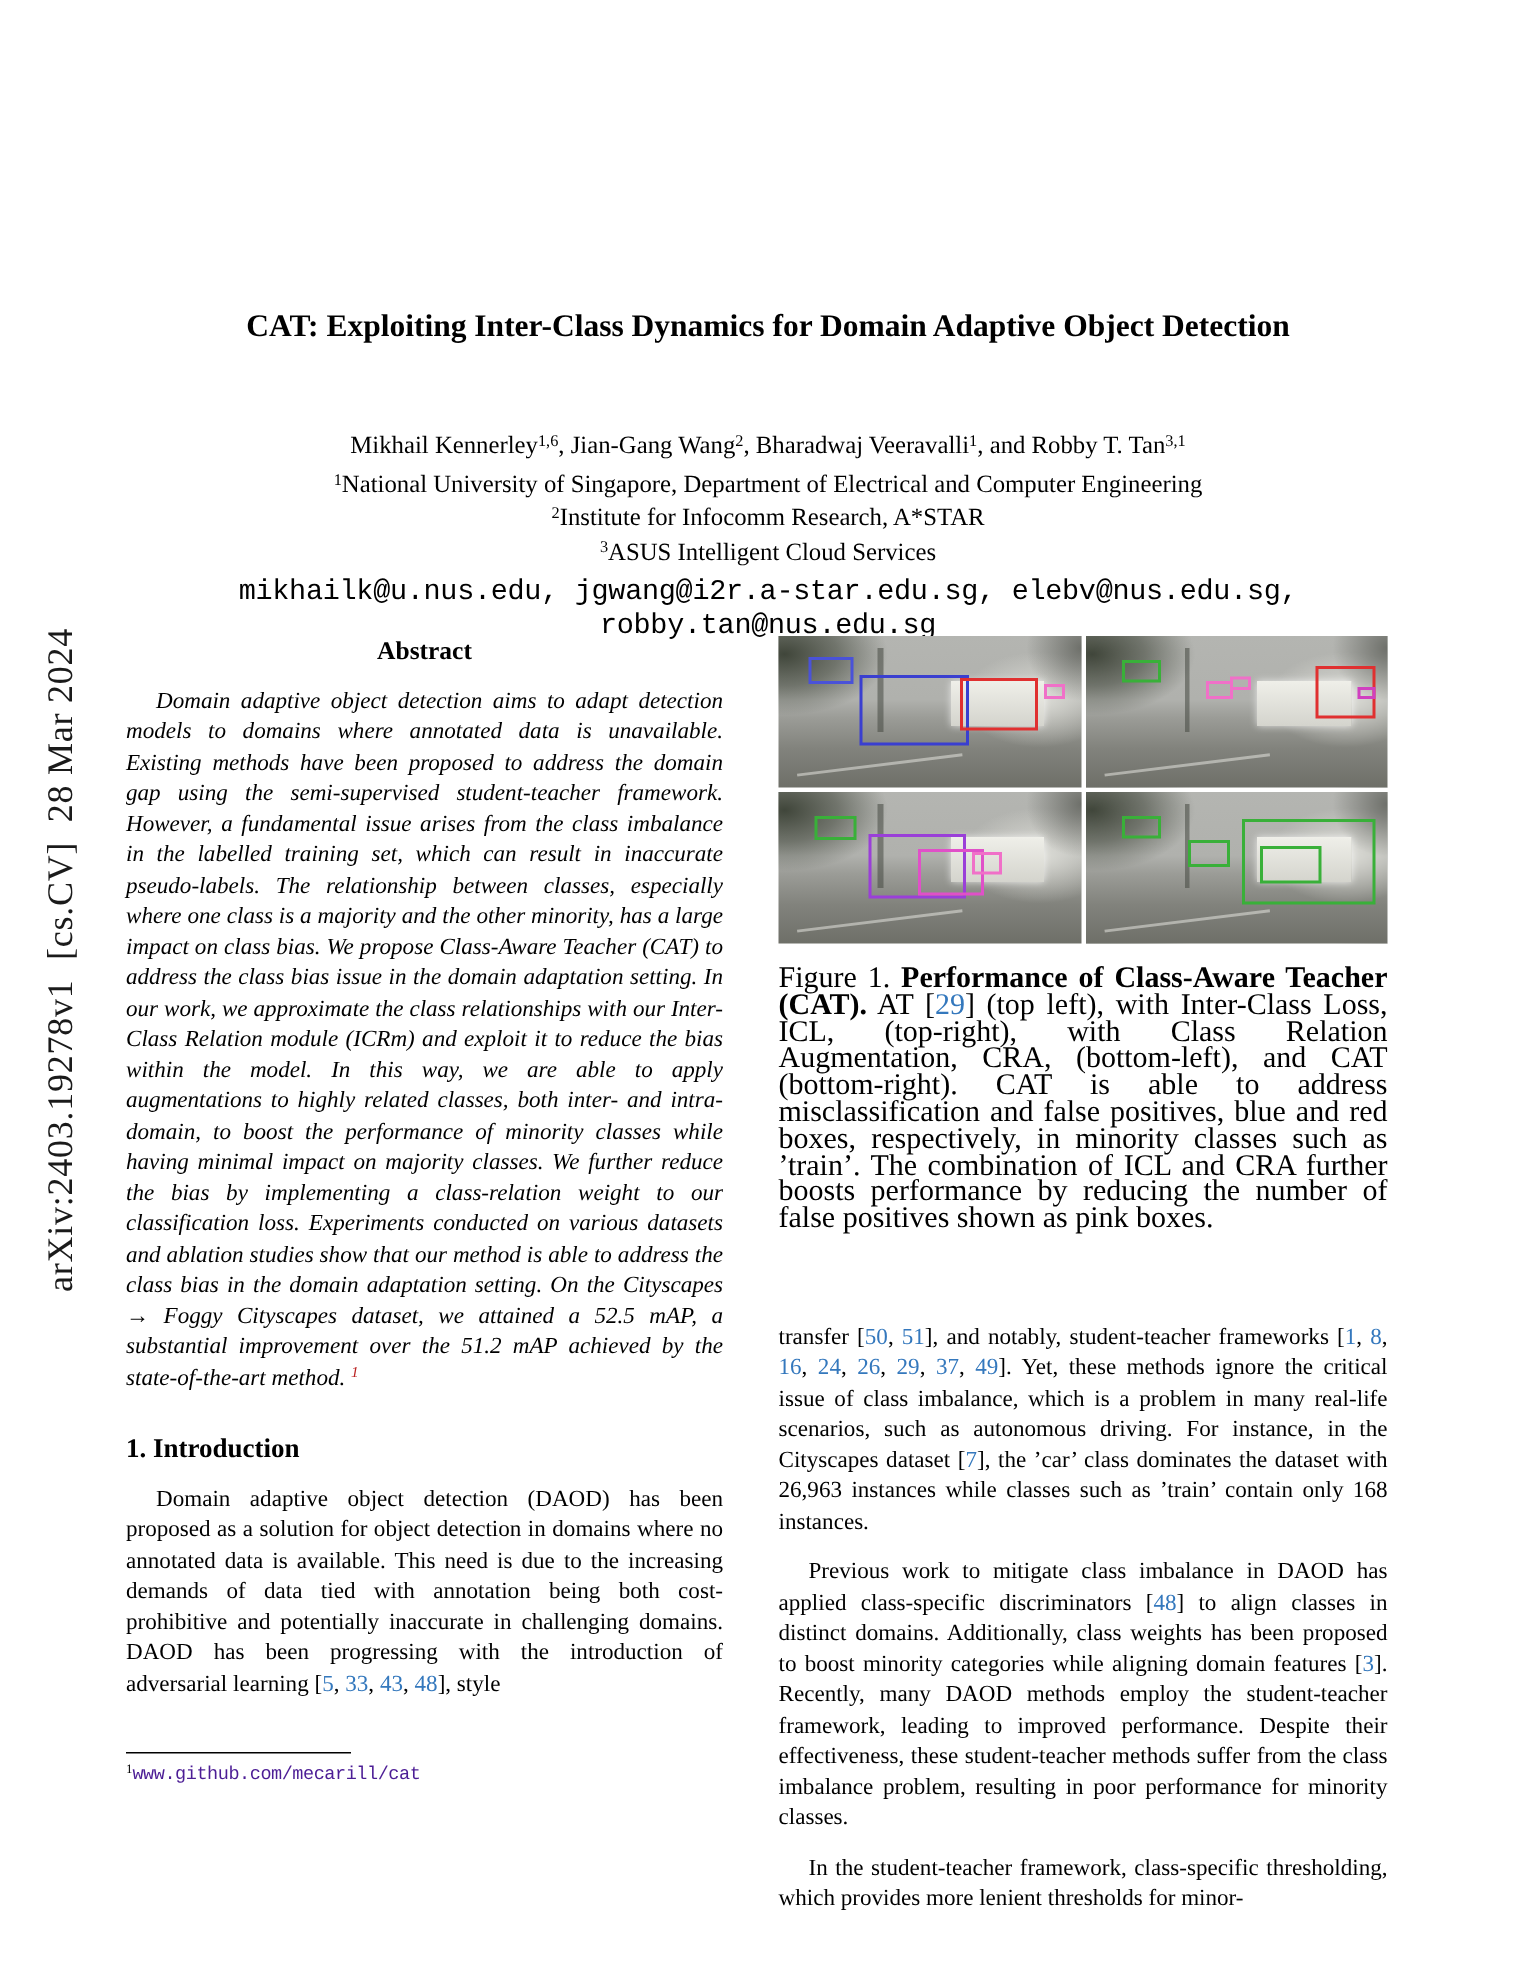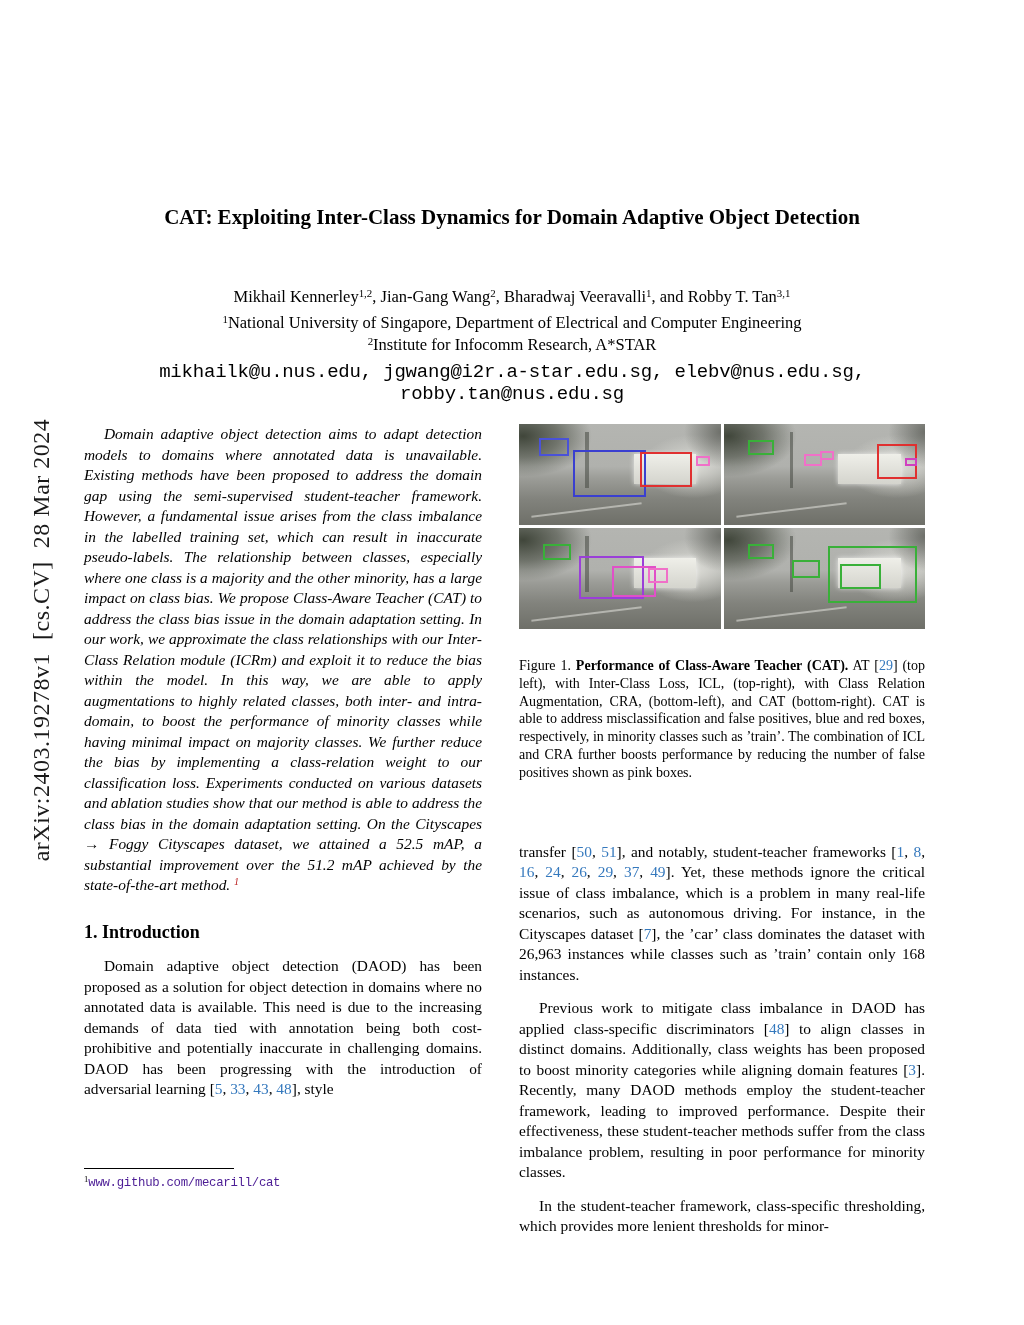--- a/index.html
+++ b/index.html
@@ -83,48 +83,50 @@
     background:rgba(228,228,222,0.55);
     transform:rotate(-7deg);
   }
   .scene-pole {
     position:absolute; left:33%; top:8%; width:1.5%; height:55%;
     background:rgba(70,72,66,0.55);
   }
   .bbox { position:absolute; border:2px solid; }
 
   .caption {
-    margin-top:28px;
-    font-size:14px;
+    margin-top:15px;
+    font-size:20px;
     line-height:17.8px;
     text-align:justify;
   }
   .col2-p1 { margin-top:60px; }
 
   
   .footnote { position:absolute; left:84px; top:1168px; width:398px; }
   .footnote-rule { width:150px; border:none; border-top:1px solid #000; margin:0 0 5px 0; }
   .footnote-text { font-size:13px; line-height:16px; }
 </style>
 </head>
 <body>
 
 <div class="stamp">arXiv:2403.19278v1&nbsp;&nbsp;[cs.CV]&nbsp;&nbsp;28 Mar 2024</div>
 
 <div class="header">
   <div class="title">CAT: Exploiting Inter-Class Dynamics for Domain Adaptive Object Detection</div>
   <div class="authors-block">
-    <div class="author-line"><span>Mikhail Kennerley</span><span class="sup">1,2</span><span>, Jian-Gang Wang</span><span class="sup">2</span><span>, Bharadwaj Veeravalli</span><span class="sup">1</span><span>, and Robby T. Tan</span><span class="sup">3,1</span></div>
+    <div class="author-line"><span>Mikhail Kennerley</span><span class="sup">1,6</span><span>, Jian-Gang Wang</span><span class="sup">2</span><span>, Bharadwaj Veeravalli</span><span class="sup">1</span><span>, and Robby T. Tan</span><span class="sup">3,1</span></div>
     <div><span class="sup">1</span><span>National University of Singapore, Department of Electrical and Computer Engineering</span></div>
     <div><span class="sup">2</span><span>Institute for Infocomm Research, A*STAR</span></div>
+    <div><span class="sup">3</span><span>ASUS Intelligent Cloud Services</span></div>
     <div class="emails">mikhailk@u.nus.edu, jgwang@i2r.a-star.edu.sg, elebv@nus.edu.sg, robby.tan@nus.edu.sg</div>
   </div>
 </div>
 
 <div class="col col-left">
+  <div class="abstract-heading">Abstract</div>
   <div class="abstract-body"><span>Domain adaptive object detection aims to adapt detection models to domains where annotated data is unavailable. Existing methods have been proposed to address the domain gap using the semi-supervised student-teacher framework. However, a fundamental issue arises from the class imbalance in the labelled training set, which can result in inaccurate pseudo-labels. The relationship between classes, especially where one class is a majority and the other minority, has a large impact on class bias. We propose Class-Aware Teacher (CAT) to address the class bias issue in the domain adaptation setting. In our work, we approximate the class relationships with our Inter-Class Relation module (ICRm) and exploit it to reduce the bias within the model. In this way, we are able to apply augmentations to highly related classes, both inter- and intra-domain, to boost the performance of minority classes while having minimal impact on majority classes. We further reduce the bias by implementing a class-relation weight to our classification loss. Experiments conducted on various datasets and ablation studies show that our method is able to address the class bias in the domain adaptation setting. On the Cityscapes → Foggy Cityscapes dataset, we attained a 52.5 mAP, a substantial improvement over the 51.2 mAP achieved by the state-of-the-art method. </span><span class="sup red">1</span></div>
   <div class="section-heading">1. Introduction</div>
   <div class="para-indent"><span>Domain adaptive object detection (DAOD) has been proposed as a solution for object detection in domains where no annotated data is available. This need is due to the increasing demands of data tied with annotation being both cost-prohibitive and potentially inaccurate in challenging domains. DAOD has been progressing with the introduction of adversarial learning [</span><span class="cite">5</span><span>, </span><span class="cite">33</span><span>, </span><span class="cite">43</span><span>, </span><span class="cite">48</span><span>], style</span></div>
 </div>
 
 <div class="col col-right">
   <div class="figure-grid">
       <div class="panel">
         <div class="scene-train"></div>
         <div class="scene-road-line"></div>

